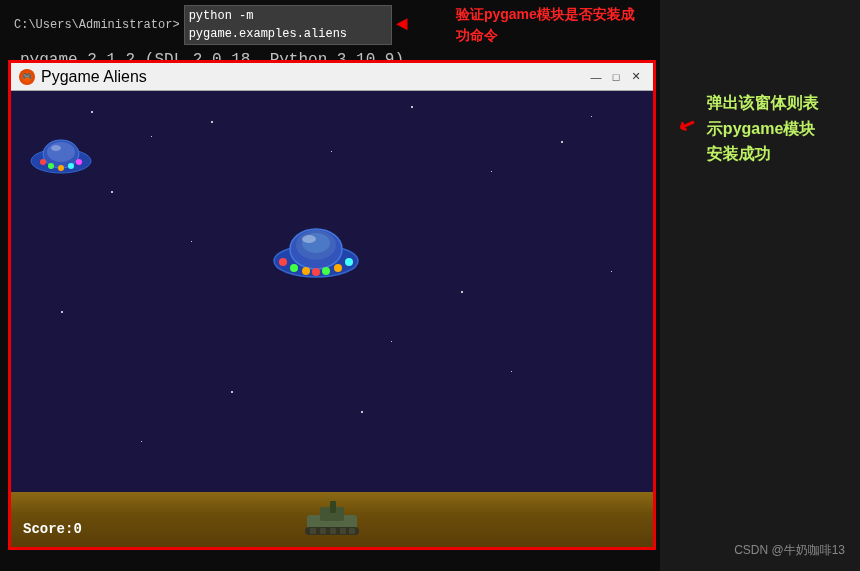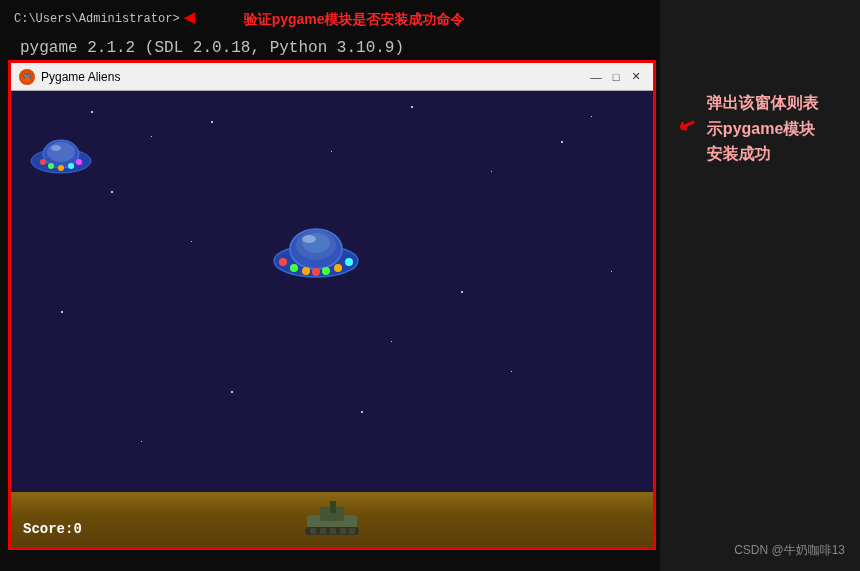--- a/index.html
+++ b/index.html
@@ -104,21 +104,21 @@
       background: radial-gradient(circle, #ff6600, #cc3300);
       border-radius: 50%;
       display: flex;
       align-items: center;
       justify-content: center;
       font-size: 8px;
       color: white;
     }
 
     .titlebar-title {
-      font-size: 12px;
+      font-size: 16px;
       font-family: 'Segoe UI', Arial, sans-serif;
       color: #000;
     }
 
     .titlebar-controls {
       display: flex;
       gap: 2px;
     }
 
     .titlebar-btn {
@@ -205,21 +205,21 @@
       position: absolute;
       top: 90px;
       right: 10px;
       width: 185px;
       display: flex;
       flex-direction: column;
       align-items: flex-start;
     }
 
     .annotation-text-right {
-      color: #fca5a5;
+      color: #bef264;
       font-size: 16px;
       font-weight: bold;
       font-family: 'SimSun', 'STSong', sans-serif;
       line-height: 1.6;
       margin-left: 4px;
     }
 
     
     .csdn-watermark {
       position: absolute;
@@ -233,20 +233,21 @@
     
     .ufo-svg { width: 100%; height: 100%; }
   </style>
 </head>
 <body>
 
 <div class="terminal-bg">
   <div class="terminal-top">
     <div class="terminal-cmd-line">
       <span class="terminal-prompt">C:\Users\Administrator&gt;</span>
+      <span class="cmd-highlight">python -m pygame.examples.aliens</span>
       <span class="red-arrow-right">◄</span>
       <span class="annotation-text-cmd">验证pygame模块是否安装成功命令</span>
     </div>
     <div class="terminal-output">pygame 2.1.2 (SDL 2.0.18, Python 3.10.9)</div>
     <div class="terminal-output">Hello from the pygame community. https://www.pygame.org/contribute.html</div>
   </div>
 </div>
 
 <div class="game-window-wrapper">
 

